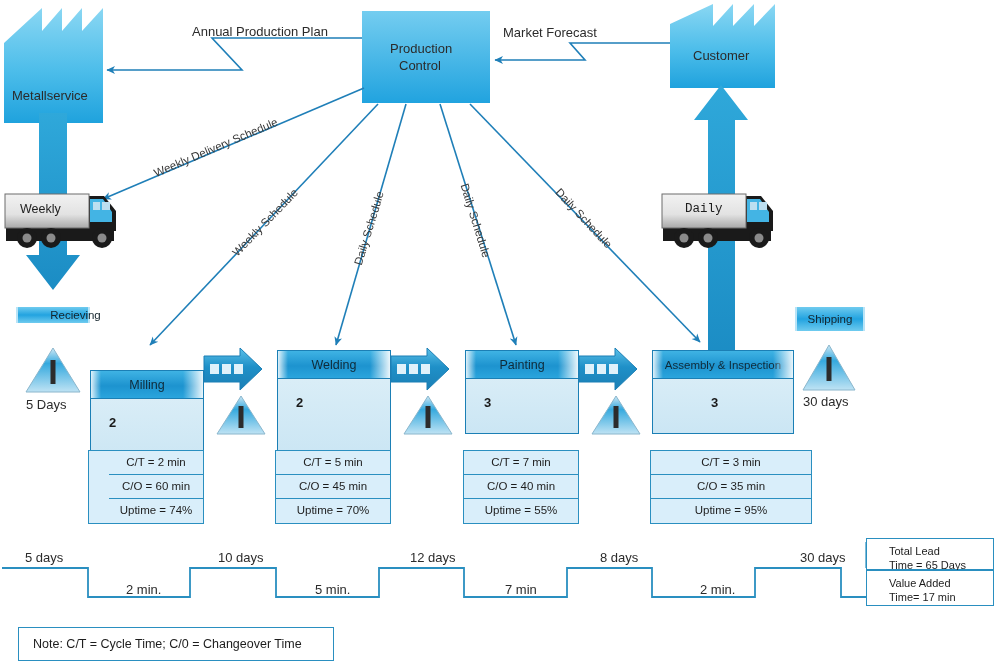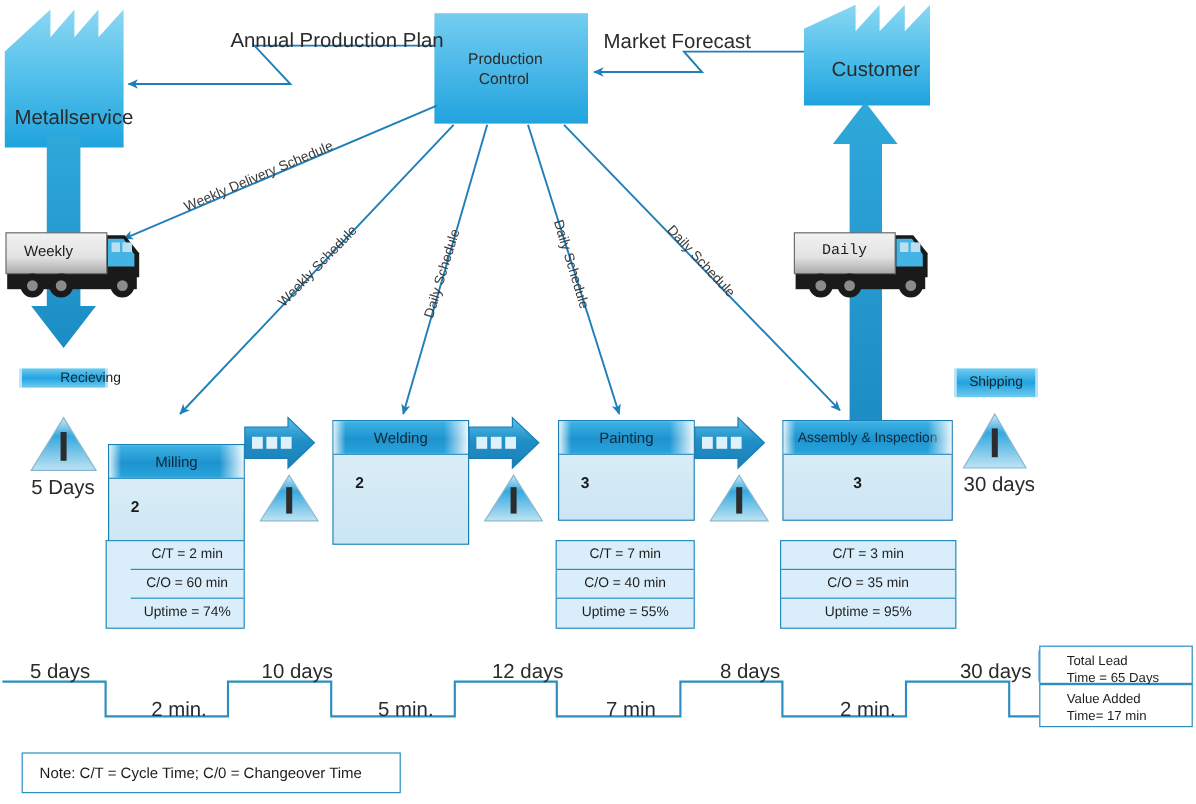--- a/index.html
+++ b/index.html
@@ -3,21 +3,21 @@
 <meta charset="utf-8">
 <style>
   html,body{margin:0;padding:0;background:#ffffff;}
   body{width:997px;height:670px;position:relative;overflow:hidden;
        font-family:"Liberation Sans","DejaVu Sans",sans-serif;color:#231f20;}
   #stage{position:absolute;left:0;top:0;width:997px;height:670px;}
   .abs{position:absolute;}
   svg{overflow:visible;}
 
   
-  .lbl{position:absolute;font-size:17px;color:#2b2b2b;white-space:nowrap;}
+  .lbl{position:absolute;font-size:13px;color:#2b2b2b;white-space:nowrap;}
   .lbl-rot{position:absolute;font-size:11.5px;color:#3a3a3a;white-space:nowrap;
            transform-origin:0 0;}
 
   
   .proc{position:absolute;box-sizing:border-box;border:1.4px solid #1b7fb5;
         background:linear-gradient(180deg,#dff0f8 0%,#cbe6f4 100%);}
   .proc-hd{height:28px;box-sizing:border-box;
            background:linear-gradient(180deg,#3fb3e4 0%,#1d93cf 55%,#2aa5dd 100%);
            border-bottom:1.4px solid #1b7fb5;
            display:flex;align-items:center;justify-content:center;
@@ -269,40 +269,45 @@
     <div class="drow">C/O = 60 min</div>
     <div class="drow">Uptime = 74%</div>
   </div>
 
   <div class="proc" style="left:277px;top:350px;width:114px;height:104px;">
     <div class="proc-hd">Welding</div>
     <div class="proc-body">
       <div class="proc-num">2</div>
     </div>
   </div>
+  <div class="dbox" style="left:275px;top:450px;width:116px;height:74px;">
+    <div class="drow">C/T = 5 min</div>
+    <div class="drow">C/O = 45 min</div>
+    <div class="drow">Uptime = 70%</div>
+  </div>
 
   <div class="proc" style="left:465px;top:350px;width:114px;height:84px;">
     <div class="proc-hd">Painting</div>
     <div class="proc-body">
       <div class="proc-num">3</div>
     </div>
   </div>
   <div class="dbox" style="left:463px;top:450px;width:116px;height:74px;">
     <div class="drow">C/T = 7 min</div>
     <div class="drow">C/O = 40 min</div>
     <div class="drow">Uptime = 55%</div>
   </div>
 
   <div class="proc" style="left:652px;top:350px;width:142px;height:84px;">
     <div class="proc-hd" style="font-size:11.5px;">Assembly &amp; Inspection</div>
     <div class="proc-body">
       <div class="proc-num" style="left:58px;">3</div>
     </div>
   </div>
-  <div class="dbox" style="left:650px;top:450px;width:147px;height:74px;">
+  <div class="dbox" style="left:650px;top:450px;width:162px;height:74px;">
     <div class="drow">C/T = 3 min</div>
     <div class="drow">C/O = 35 min</div>
     <div class="drow">Uptime = 95%</div>
   </div>
 
   <div class="lbl" style="left:25px;top:550px;">5 days</div>
   <div class="lbl" style="left:218px;top:550px;">10 days</div>
   <div class="lbl" style="left:410px;top:550px;">12 days</div>
   <div class="lbl" style="left:600px;top:550px;">8 days</div>
   <div class="lbl" style="left:800px;top:550px;">30 days</div>

